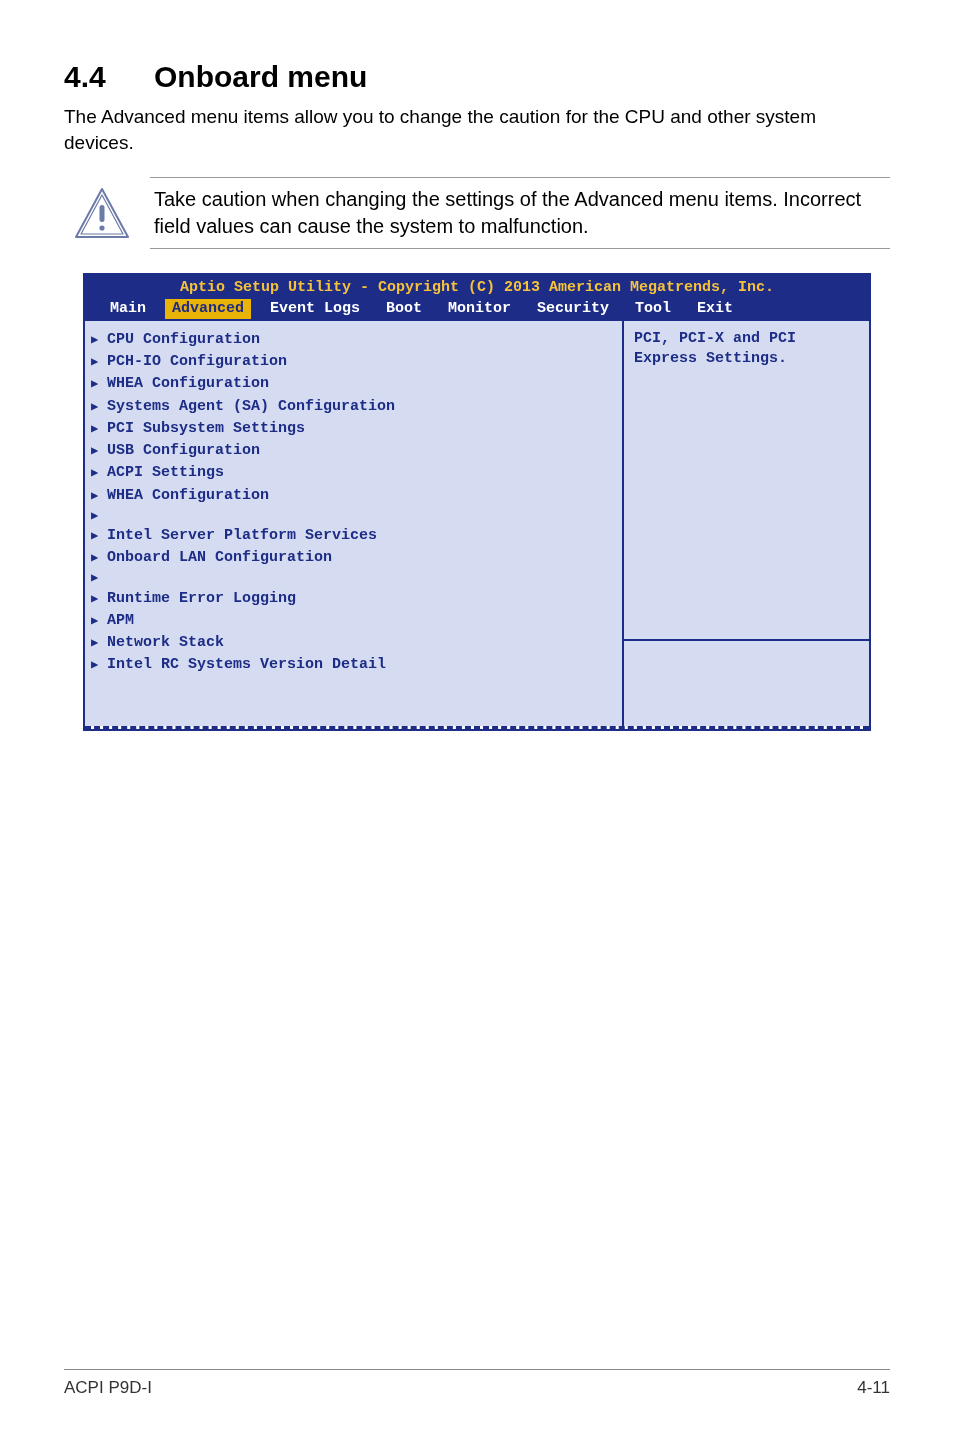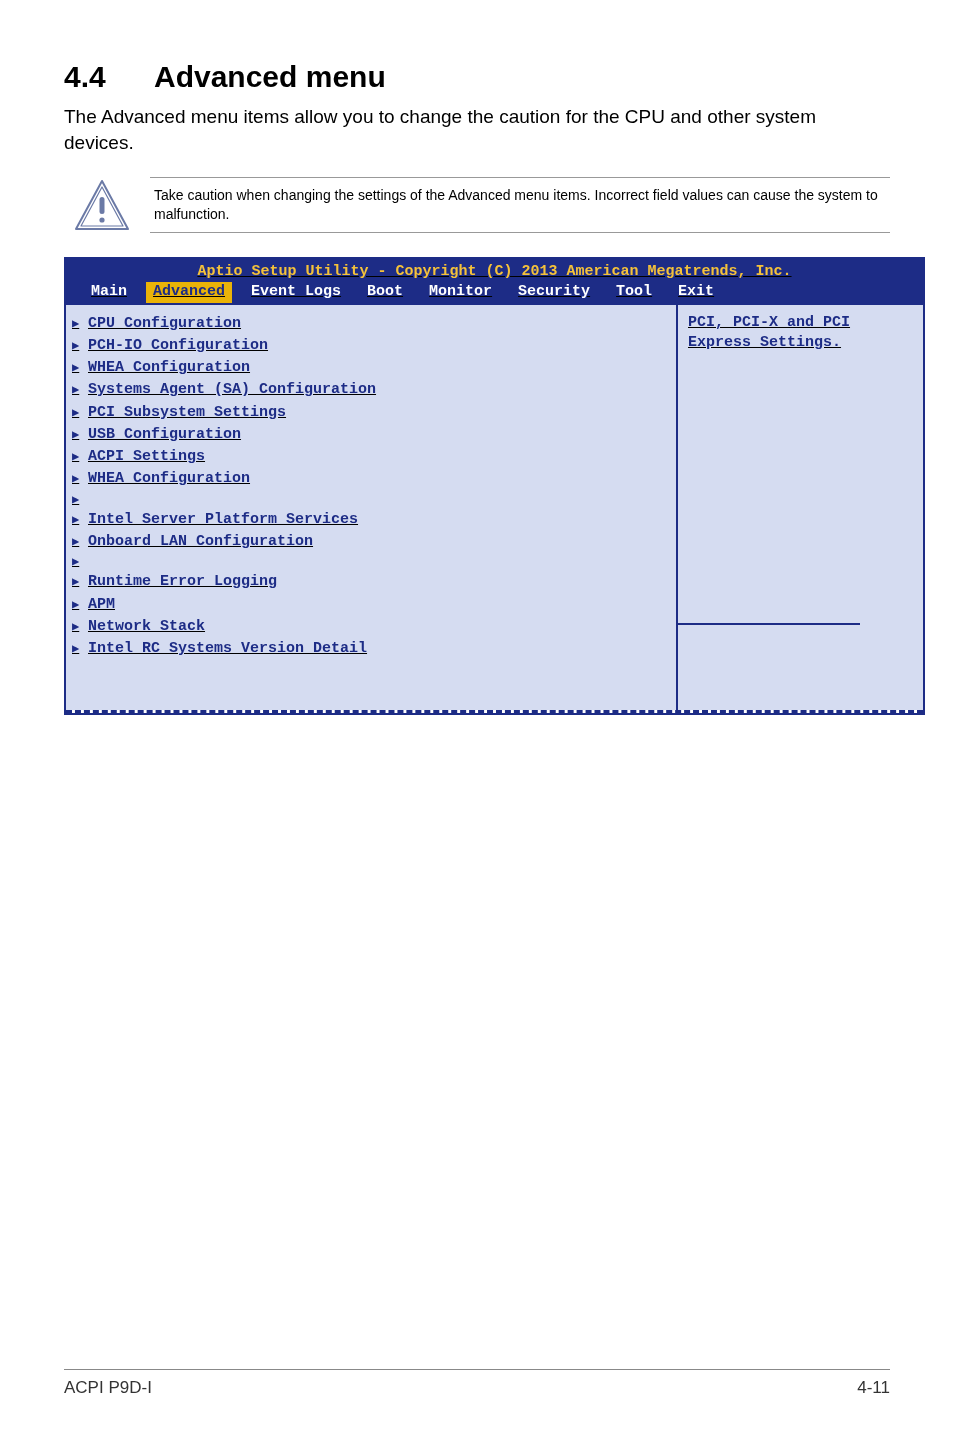--- a/index.html
+++ b/index.html
@@ -34,31 +34,30 @@
     gap: 20px;
     margin-bottom: 24px;
     padding-left: 10px;
   }
   .warn-icon svg { display: block; }
   .note-box {
     flex: 1;
     border-top: 1px solid #999;
     border-bottom: 1px solid #999;
     padding: 8px 4px;
-    font-size: 14px;
+    font-size: 20px;
     line-height: 1.35;
   }
   .bios {
-    width: 861px;
+    width: 788px;
     margin: 4px auto;
     border: 2px solid #1d2c86;
     font-family: "Courier New", monospace;
     font-size: 15px;
     line-height: 1.35;
-    text-decoration: underline;
   }
   .bios-head {
     background: #1d2c86;
     color: #fff;
     padding: 3px 6px 2px 6px;
     text-align: left;
     white-space: nowrap;
   }
   .bios-title {
     text-align: center;
@@ -99,21 +98,21 @@
   }
   .arrow {
     width: 16px;
     color: #1d2c86;
     font-size: 12px;
     text-align: left;
   }
   .bios-right {
     width: 245px;
     display: flex;
-    flex-direction: row;
+    flex-direction: column;
   }
   .help-top {
     flex: 0 0 auto;
     padding: 8px 10px;
     color: #1d2c86;
     font-weight: bold;
     height: 320px;
     border-bottom: 2px solid #1d2c86;
   }
   .help-bottom {
@@ -135,21 +134,21 @@
     justify-content: space-between;
     font-size: 17px;
     color: #333;
   }
 </style>
 </head>
 <body>
 
 <div class="page">
   <h1 class="heading">
-    <span class="section-num">4.4</span><span>Advanced menu</span>
+    <span class="section-num">4.4</span><span>Onboard menu</span>
   </h1>
 
   <p class="intro">The Advanced menu items allow you to change the caution for the CPU and other system devices.</p>
 
   <div class="note-row">
     <div class="warn-icon">
       <svg width="56" height="52" viewBox="0 0 56 52">
         <polygon points="28,2 54,50 2,50" fill="none" stroke="#6b7aa6" stroke-width="2" stroke-linejoin="round"></polygon>
         <polygon points="28,8 49,47 7,47" fill="none" stroke="#6b7aa6" stroke-width="1.2" stroke-linejoin="round"></polygon>
         <rect x="25.5" y="18" width="5" height="17" rx="2.5" fill="#6b7aa6"></rect>

